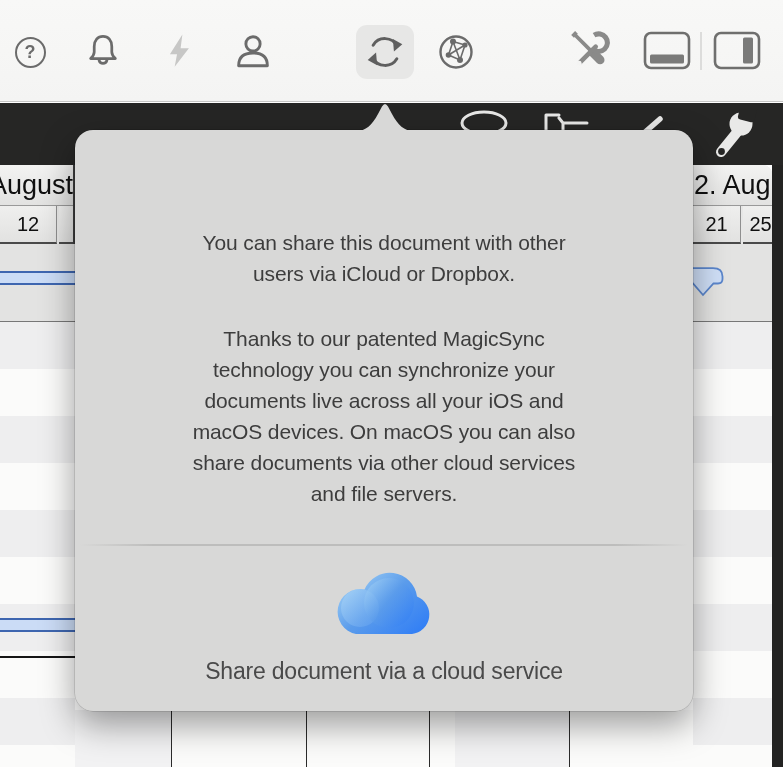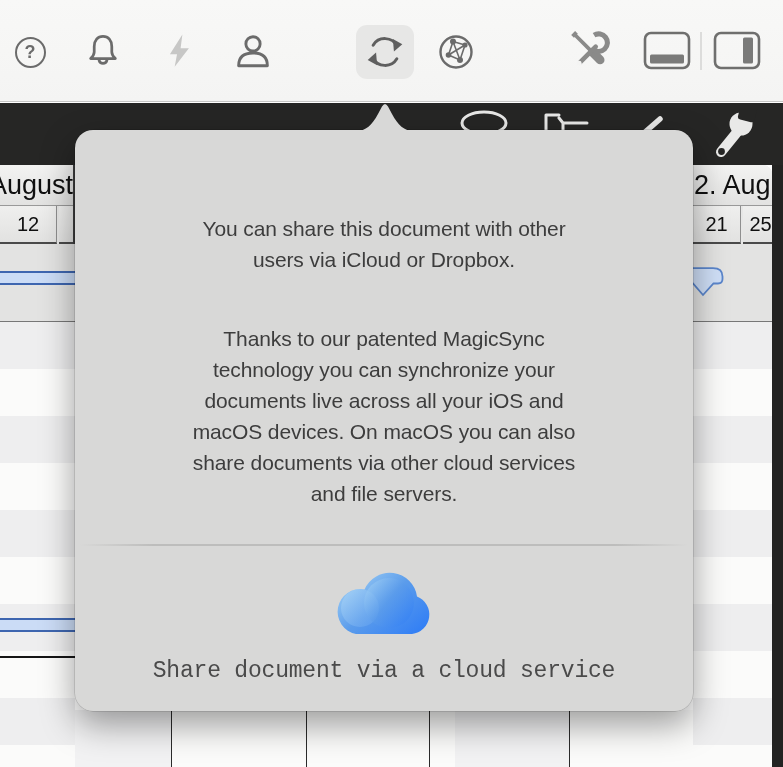--- a/index.html
+++ b/index.html
@@ -58,27 +58,27 @@
   .popover {
     left: 75px; top: 130px; width: 618px; height: 581px;
     background: #d8d8d7; border-radius: 18px;
     box-shadow: 0 14px 34px rgba(0,0,0,.38), 0 0 0 0.5px rgba(0,0,0,.22);
   }
   .popover-arrow { position: absolute; left: 281px; top: -27px; width: 58px; height: 28px; }
   .po-title { position: absolute; top: 45px; left: 0; width: 100%; text-align: center;
               font-size: 21px; font-weight: 700; color: #2c2c2c; letter-spacing: -.1px; }
   .po-para { position: absolute; left: 0; width: 100%; text-align: center; white-space: pre-line;
              font-size: 21px; line-height: 31px; color: #3d3d3d; letter-spacing: -.1px; }
-  .po-p1 { top: 83px; }
+  .po-p1 { top: 97px; }
   .po-p2 { top: 193px; }
   .po-divider { position: absolute; top: 414px; left: 5px; right: 5px; height: 1.5px;
     background: linear-gradient(to right, rgba(185,185,185,0), #bdbdbc 12%, #bdbdbc 88%, rgba(185,185,185,0)); }
   .cloud-action { position: absolute; top: 440px; left: 0; width: 100%; text-align: center; cursor: pointer; }
   .cloud-wrap { display: block; margin: 0 auto; width: 108px; height: 68px; }
-  .po-action-label { display: block; margin-top: 20px; font-size: 23px; color: #4a4a4a; letter-spacing: -.2px; font-family: Liberation Mono, monospace; }
+  .po-action-label { display: block; margin-top: 20px; font-size: 23px; color: #4a4a4a; letter-spacing: -.2px; }
 
   .flag { left: 686px; top: 267px; }
 </style>
 </head>
 <body>
 
 <div>
 
   <div class="abs toolbar-top">
 

